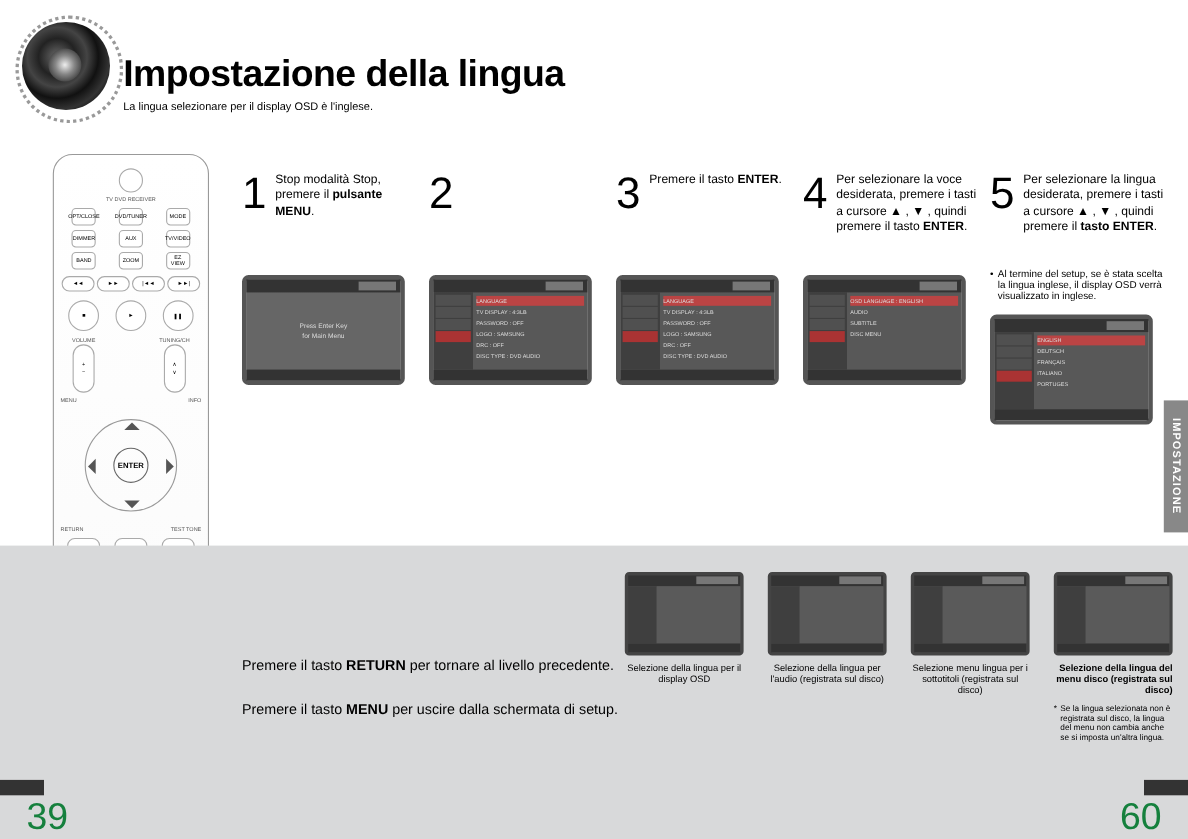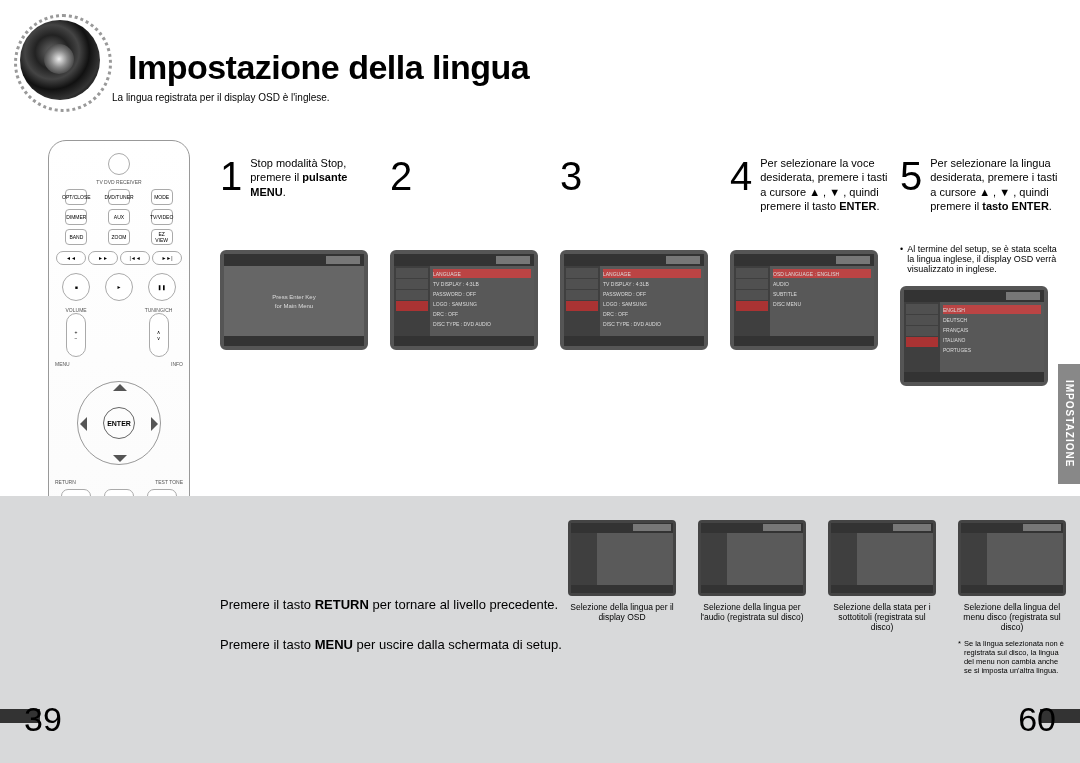--- a/index.html
+++ b/index.html
@@ -5,21 +5,21 @@
   * { margin:0; padding:0; box-sizing:border-box; }
   body { width:1080px; height:763px; font-family:Arial,Helvetica,sans-serif; background:#fff; position:relative; overflow:hidden; }
 
   
   .speaker { position:absolute; left:20px; top:20px; width:80px; height:80px; border-radius:50%;
     background: radial-gradient(circle at 40% 40%, #666 2%, #222 25%, #444 40%, #111 55%, #333 70%, #000 90%); }
   .speaker::before { content:""; position:absolute; left:-6px; top:-6px; width:92px; height:92px; border-radius:50%;
     border:3px dotted #999; }
   .speaker::after { content:""; position:absolute; left:24px; top:24px; width:30px; height:30px; border-radius:50%;
     background: radial-gradient(circle, #eee 0%, #888 40%, #111 100%); }
-  .title { position:absolute; left:128px; top:48px; font-size:34px; font-weight:bold; letter-spacing:-0.5px; }
+  .title { position:absolute; left:112px; top:48px; font-size:34px; font-weight:bold; letter-spacing:-0.5px; }
   .subtitle { position:absolute; left:112px; top:92px; font-size:10px; }
 
   
   .remote { position:absolute; left:48px; top:140px; width:142px; height:540px; border:1px solid #999; border-radius:18px;
     background:linear-gradient(#fff,#fafafa); }
   .remote .pad { padding:8px 6px; }
   .remote .row { display:flex; justify-content:space-around; margin:4px 0; }
   .rbtn { border:1px solid #aaa; border-radius:10px; font-size:5px; text-align:center;
     display:flex; align-items:center; justify-content:center; background:#fff; }
   .rbtn.circ { width:22px; height:22px; border-radius:50%; }
@@ -72,36 +72,36 @@
   .mini { width:108px; }
   .mini .scr { width:108px; height:76px; border:3px solid #444; border-radius:4px;
     background:#585858; display:flex; flex-direction:column; }
   .mini .scr .top { height:10px; background:#333; display:flex; }
   .mini .scr .top .t { width:38px; height:7px; background:#777; margin:1px 2px 0 auto; }
   .mini .scr .bod { flex:1; display:flex; }
   .mini .scr .l { width:26px; background:#3f3f3f; }
   .mini .scr .r { flex:1; background:#5a5a5a; }
   .mini .scr .bt { height:8px; background:#333; }
   .mini .cap { font-size:8.5px; text-align:center; margin-top:6px; line-height:1.2; }
-  .mini .cap.b { font-weight:normal; }
+  .mini .cap.b { font-weight:bold;text-align:right; }
   .mini .foot { font-size:7.5px; margin-top:6px; display:flex; gap:3px; line-height:1.2; }
 
-  .pg { position:absolute; bottom:24px; font-size:34px; color:#000000; font-weight:300; }
+  .pg { position:absolute; bottom:0; font-size:34px; color:#15803d; font-weight:300; }
   .pg.l { left:24px; }
   .pg.r { right:24px; }
   .bars { position:absolute; bottom:40px; width:40px; height:14px; background:#333; }
   .bars.l { left:0; }
   .bars.r { right:0; }
 </style>
 </head>
 <body>
 
 <div class="speaker"></div>
 <div class="title">Impostazione della lingua</div>
-<div class="subtitle">La lingua registrata per il display OSD è l'inglese.</div>
+<div class="subtitle">La lingua selezionare per il display OSD è l'inglese.</div>
 
 <div class="remote">
   <div class="pad">
     <div class="row">
         <div class="rbtn circ"></div>
       </div>
     <div class="label">TV   DVD RECEIVER</div>
     <div class="row">
         <div class="rbtn sq">OPT/CLOSE</div>
         <div class="rbtn sq">DVD/TUNER</div>
@@ -222,20 +222,21 @@
           <div class="ln"><span>DISC TYPE</span>&nbsp;:&nbsp;<span>DVD AUDIO</span></div>
         </div>
       </div>
       <div class="bot"></div>
     </div>
   </div>
 
   <div class="step">
     <div class="stephdr">
       <div class="num">3</div>
+      <div class="txt"><span>Premere il tasto </span><b>ENTER</b><span>.</span></div>
     </div>
     <div class="screen">
       <div class="topbar">
           <div class="tab"></div>
         </div>
       <div class="body">
         <div class="left">
             <div class="it"></div>
             <div class="it"></div>
             <div class="it"></div>
@@ -354,21 +355,21 @@
     <div class="scr">
         <div class="top">
           <div class="t"></div>
         </div>
         <div class="bod">
           <div class="l"></div>
           <div class="r"></div>
         </div>
         <div class="bt"></div>
       </div>
-    <div class="cap">Selezione della stata per i sottotitoli (registrata sul disco)</div>
+    <div class="cap">Selezione menu lingua per i sottotitoli (registrata sul disco)</div>
   </div>
   <div class="mini">
     <div class="scr">
         <div class="top">
           <div class="t"></div>
         </div>
         <div class="bod">
           <div class="l"></div>
           <div class="r"></div>
         </div>

